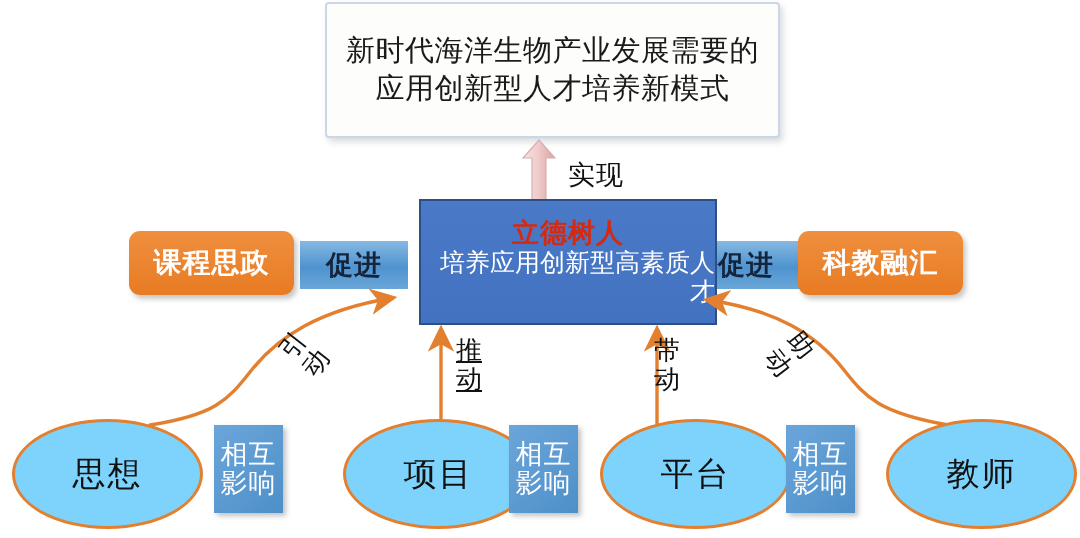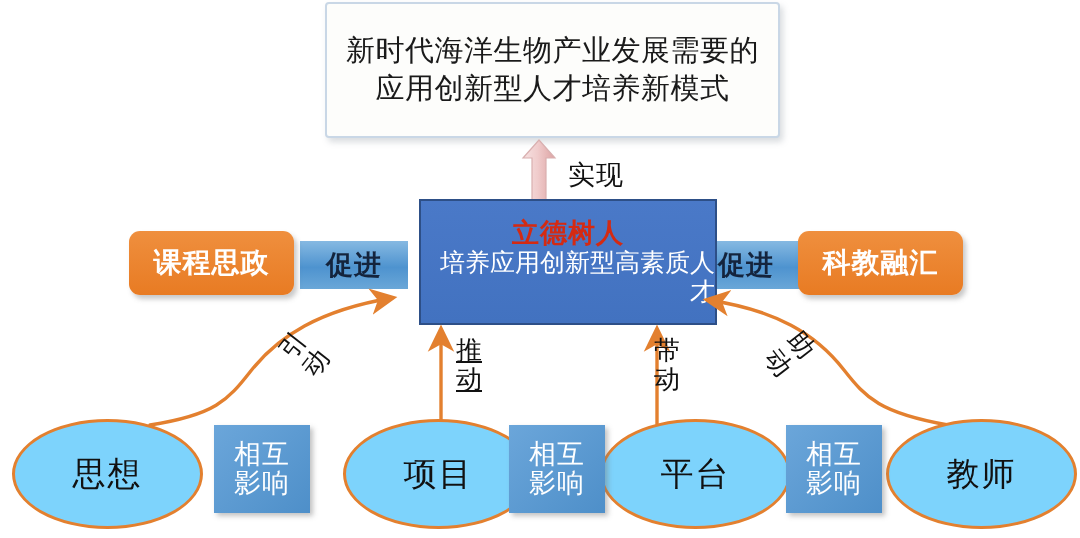--- a/index.html
+++ b/index.html
@@ -78,21 +78,21 @@
   .ellipse{
     position:absolute;top:419px;width:185px;height:104px;
     border:3px solid #e3802f;border-radius:50%;
     background:#7dd3fc;
     display:flex;align-items:center;justify-content:center;
   }
   .ellipse-label{font-size:33px;color:#111;letter-spacing:2px;}
 
   
   .mutual{
-    position:absolute;top:425px;width:96px;height:88px;
+    position:absolute;top:425px;width:69px;height:88px;
     background:linear-gradient(135deg,#6ba6da 0%,#4e8fc9 100%);
     box-shadow:3px 3px 5px rgba(120,120,120,.45);
     display:flex;flex-direction:column;align-items:center;justify-content:center;
     color:#fff;line-height:1.06;
   }
   .mutual span{font-size:27px;letter-spacing:1px;}
 
   
   .vlabel{
     position:absolute;width:34px;

